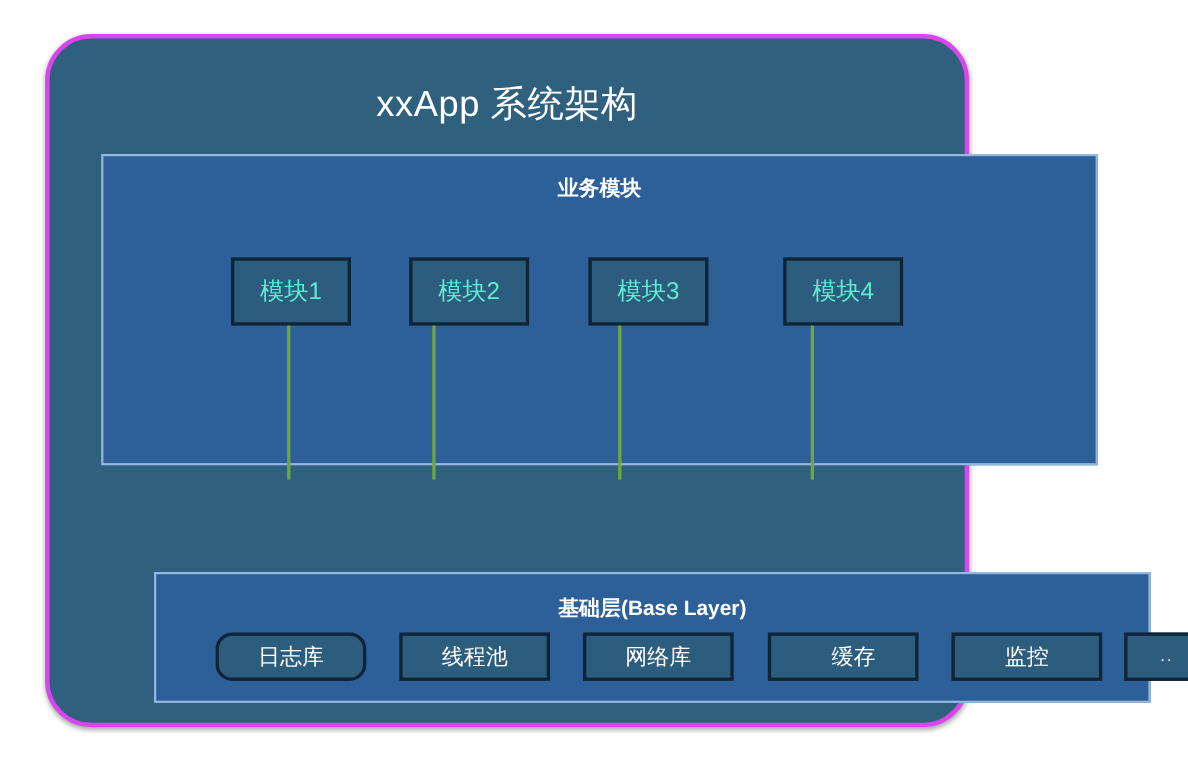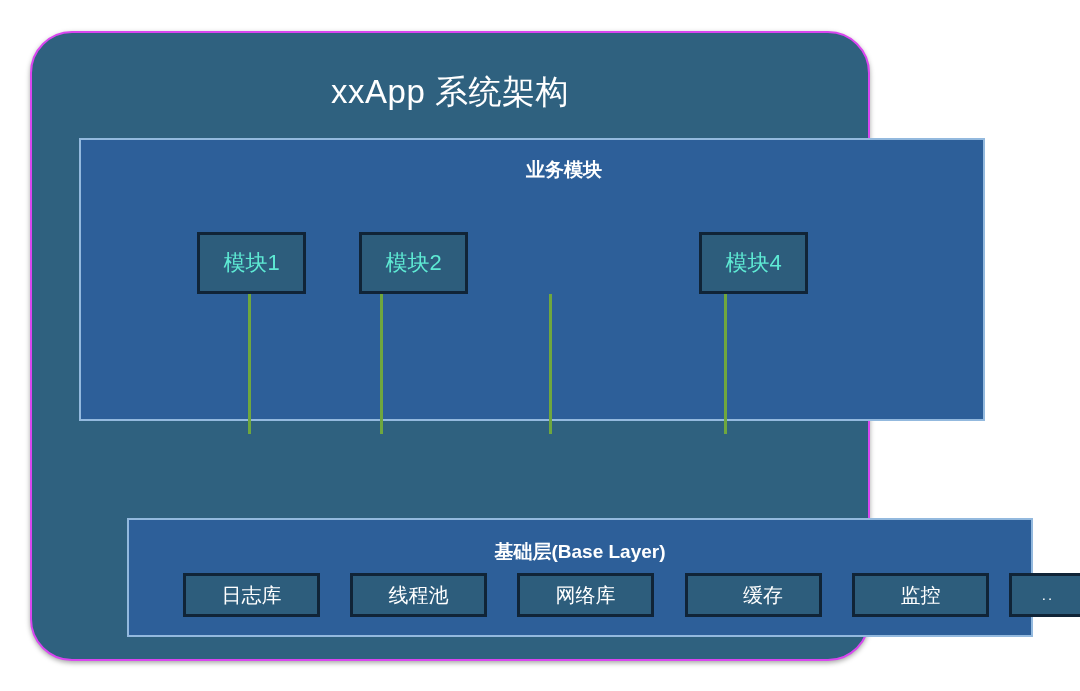--- a/index.html
+++ b/index.html
@@ -17,27 +17,27 @@
   #diagram-root {
     position: relative;
     width: 1080px;
     height: 691px;
     background: #ffffff;
   }
 
   
   .outer-card {
     position: absolute;
-    left: 30px;
+    left: 41px;
     top: 31px;
     width: 840px;
     height: 630px;
     box-sizing: border-box;
     background: #2f617f;
-    border: 2px solid #d946ef;
+    border: 4px solid #d946ef;
     border-radius: 42px;
     box-shadow: 0 2px 5px rgba(0,0,0,0.35);
   }
 
   .diagram-title {
     position: absolute;
     left: 0;
     top: 42px;
     width: 100%;
     text-align: center;
@@ -69,21 +69,21 @@
     white-space: nowrap;
   }
 
   
   #business-panel {
     left: 47px;
     top: 105px;
     width: 906px;
     height: 283px;
   }
-  #business-panel .panel-title { top: 20px; padding-left: 32px; }
+  #business-panel .panel-title { top: 20px; }
 
   .module-box {
     position: absolute;
     box-sizing: border-box;
     top: 92px;
     width: 109px;
     height: 62px;
     background: #2d5d7c;
     border: 3px solid #102437;
     color: #5eead4;
@@ -159,21 +159,21 @@
     height: 44px;
     background: #2d5d7c;
     border: 3px solid #102437;
     color: #ffffff;
     font-size: 20px;
     display: flex;
     align-items: center;
     justify-content: center;
     white-space: nowrap;
   }
-  #base-box-0 { left: 54px;  width: 137px; }
+  #base-box-0 { left: 54px;  width: 137px; border-radius: 15px; }
   #base-box-1 { left: 221px; width: 137px; }
   #base-box-2 { left: 388px; width: 137px; align-items: center; }
   #base-box-3 { left: 556px; width: 137px; padding-left: 19px; }
   #base-box-4 { left: 723px; width: 137px; }
   #base-box-5 { left: 880px; width: 78px;  font-size: 15px; }
 
   .base-box-dots {
     letter-spacing: 2px;
     line-height: 0.7;
   }
@@ -189,20 +189,23 @@
 
     <div class="panel" id="business-panel">
       <div class="panel-title">业务模块</div>
 
       <div class="module-box" id="module-box-0">
         <span>模块1</span>
       </div>
       <div class="module-box" id="module-box-1">
         <span>模块2</span>
       </div>
+      <div class="module-box" id="module-box-2">
+        <span>模块3</span>
+      </div>
       <div class="module-box" id="module-box-3">
         <span>模块4</span>
       </div>
     </div>
 
     <div class="connector" id="connector-0"></div>
     <div class="connector" id="connector-1"></div>
     <div class="connector" id="connector-2"></div>
     <div class="connector" id="connector-3"></div>
 

